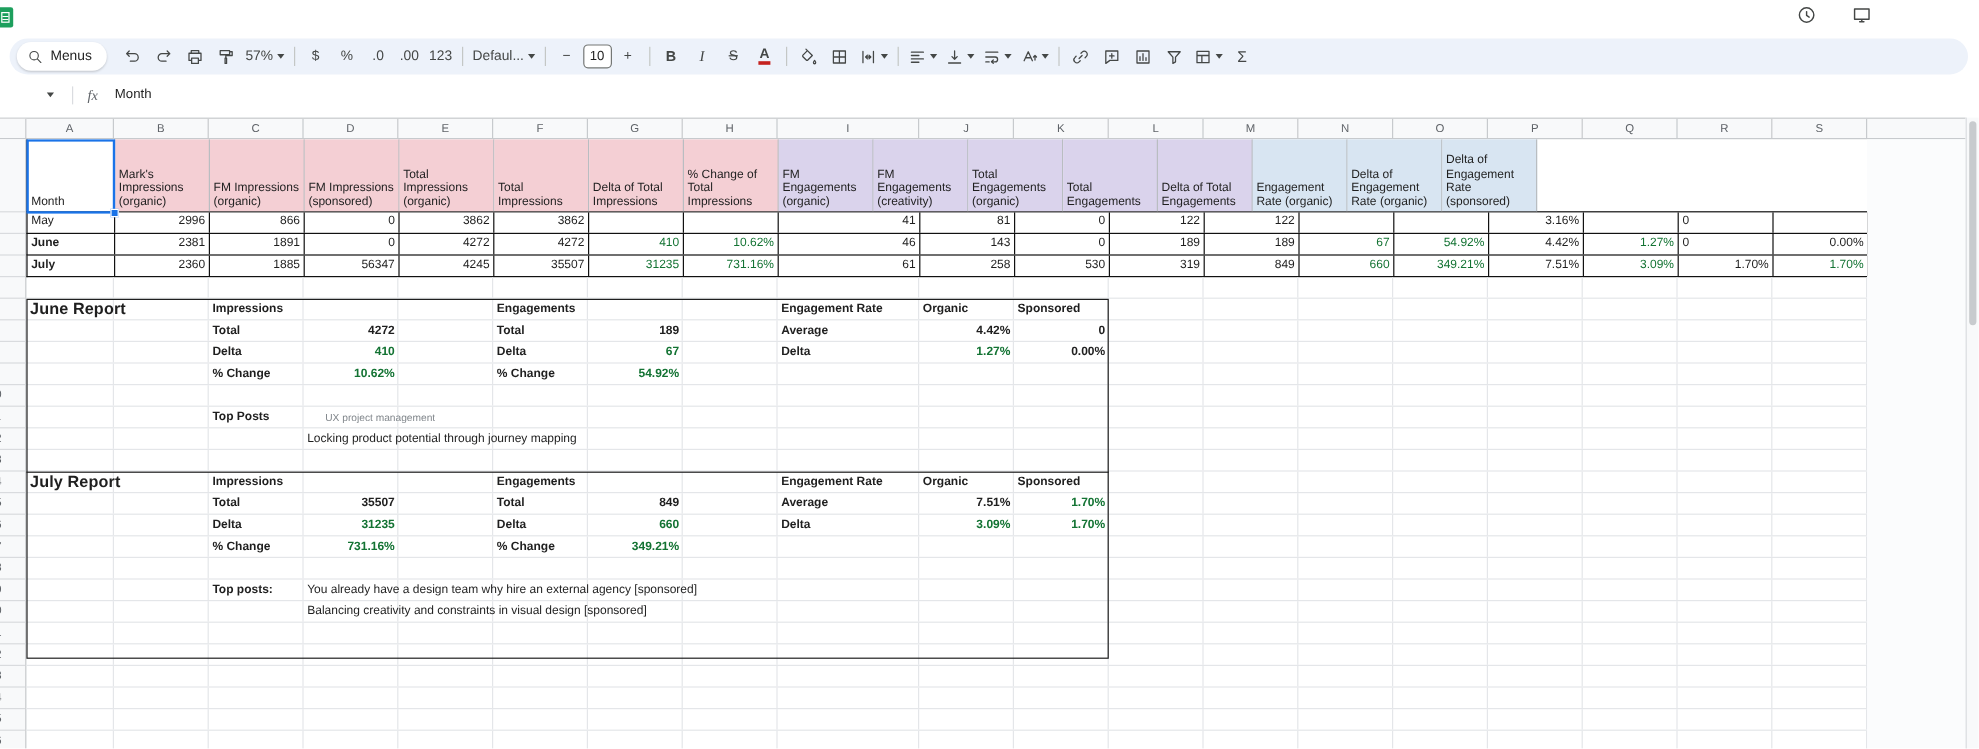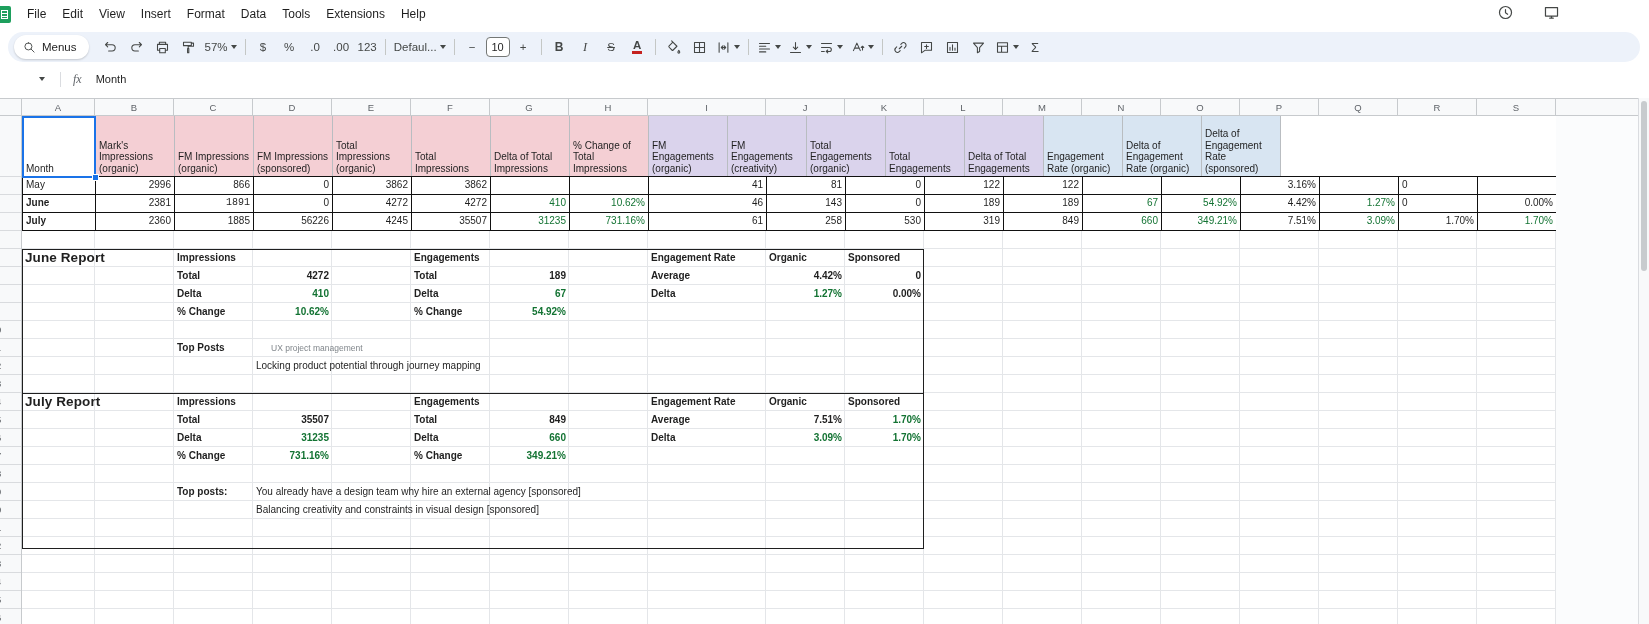--- a/index.html
+++ b/index.html
@@ -82,31 +82,20 @@
   .vscroll{position:absolute;right:0;top:0;width:11px;height:100%;background:#f8f9fa;border-left:1px solid #dadce0}
   .vthumb{position:absolute;left:2px;top:3px;width:6px;height:170px;border-radius:3px;background:#c8cbce}
 </style>
 </head>
 <body>
 
 <div class="screen">
 
   <div class="menubar">
     <div class="logo"></div>
-    <div id="menu-items" style="display:flex;align-items:center">
-        <div class="menu-item">File</div>
-        <div class="menu-item">Edit</div>
-        <div class="menu-item">View</div>
-        <div class="menu-item">Insert</div>
-        <div class="menu-item">Format</div>
-        <div class="menu-item">Data</div>
-        <div class="menu-item">Tools</div>
-        <div class="menu-item">Extensions</div>
-        <div class="menu-item">Help</div>
-      </div>
     <div class="mb-icon" id="icon-history">
         <svg viewBox="0 0 24 24" fill="none" stroke="#444746" stroke-width="1.7" stroke-linecap="round" stroke-linejoin="round">
           <path d="M12 3.5a8.5 8.5 0 1 1 0 17 8.5 8.5 0 0 1 0-17Z M12 8v4.5l3 2"></path>
         </svg>
       </div>
     <div class="mb-icon" id="icon-screen">
         <svg viewBox="0 0 24 24" fill="none" stroke="#444746" stroke-width="1.7" stroke-linecap="round" stroke-linejoin="round">
           <path d="M3.5 5h17v12h-17Z M9.5 20h5 M12 17v3"></path>
         </svg>
       </div>
@@ -441,21 +430,21 @@
             <div class="cell num" style="width: 79px;"></div>
             <div class="cell num" style="width: 79px;"></div>
             <div class="cell num" style="width: 79px;">3.16%</div>
             <div class="cell num" style="width: 79px;"></div>
             <div class="cell num leftal" style="width: 79px;">0</div>
             <div class="cell num" style="width: 79px;"></div>
           </div>
           <div class="grid-row dark">
             <div class="cell month boldtxt" style="width: 73px;">June</div>
             <div class="cell num" style="width: 79px;">2381</div>
-            <div class="cell num" style="width: 79px; font-family: Liberation Mono, monospace;">1891</div>
+            <div class="cell num" style="width: 79px;">1891</div>
             <div class="cell num" style="width: 79px;">0</div>
             <div class="cell num" style="width: 79px;">4272</div>
             <div class="cell num" style="width: 79px;">4272</div>
             <div class="cell num green" style="width: 79px;">410</div>
             <div class="cell num green" style="width: 79px;">10.62%</div>
             <div class="cell num" style="width: 118px;">46</div>
             <div class="cell num" style="width: 79px;">143</div>
             <div class="cell num" style="width: 79px;">0</div>
             <div class="cell num" style="width: 79px;">189</div>
             <div class="cell num" style="width: 79px;">189</div>
@@ -463,21 +452,21 @@
             <div class="cell num green" style="width: 79px;">54.92%</div>
             <div class="cell num" style="width: 79px;">4.42%</div>
             <div class="cell num green" style="width: 79px;">1.27%</div>
             <div class="cell num leftal" style="width: 79px;">0</div>
             <div class="cell num" style="width: 79px;">0.00%</div>
           </div>
           <div class="grid-row dark">
             <div class="cell month boldtxt" style="width: 73px;">July</div>
             <div class="cell num" style="width: 79px;">2360</div>
             <div class="cell num" style="width: 79px;">1885</div>
-            <div class="cell num" style="width: 79px;">56226</div>
+            <div class="cell num" style="width: 79px;">56347</div>
             <div class="cell num" style="width: 79px;">4245</div>
             <div class="cell num" style="width: 79px;">35507</div>
             <div class="cell num green" style="width: 79px;">31235</div>
             <div class="cell num green" style="width: 79px;">731.16%</div>
             <div class="cell num" style="width: 118px;">61</div>
             <div class="cell num" style="width: 79px;">258</div>
             <div class="cell num" style="width: 79px;">530</div>
             <div class="cell num" style="width: 79px;">319</div>
             <div class="cell num" style="width: 79px;">849</div>
             <div class="cell num green" style="width: 79px;">660</div>

